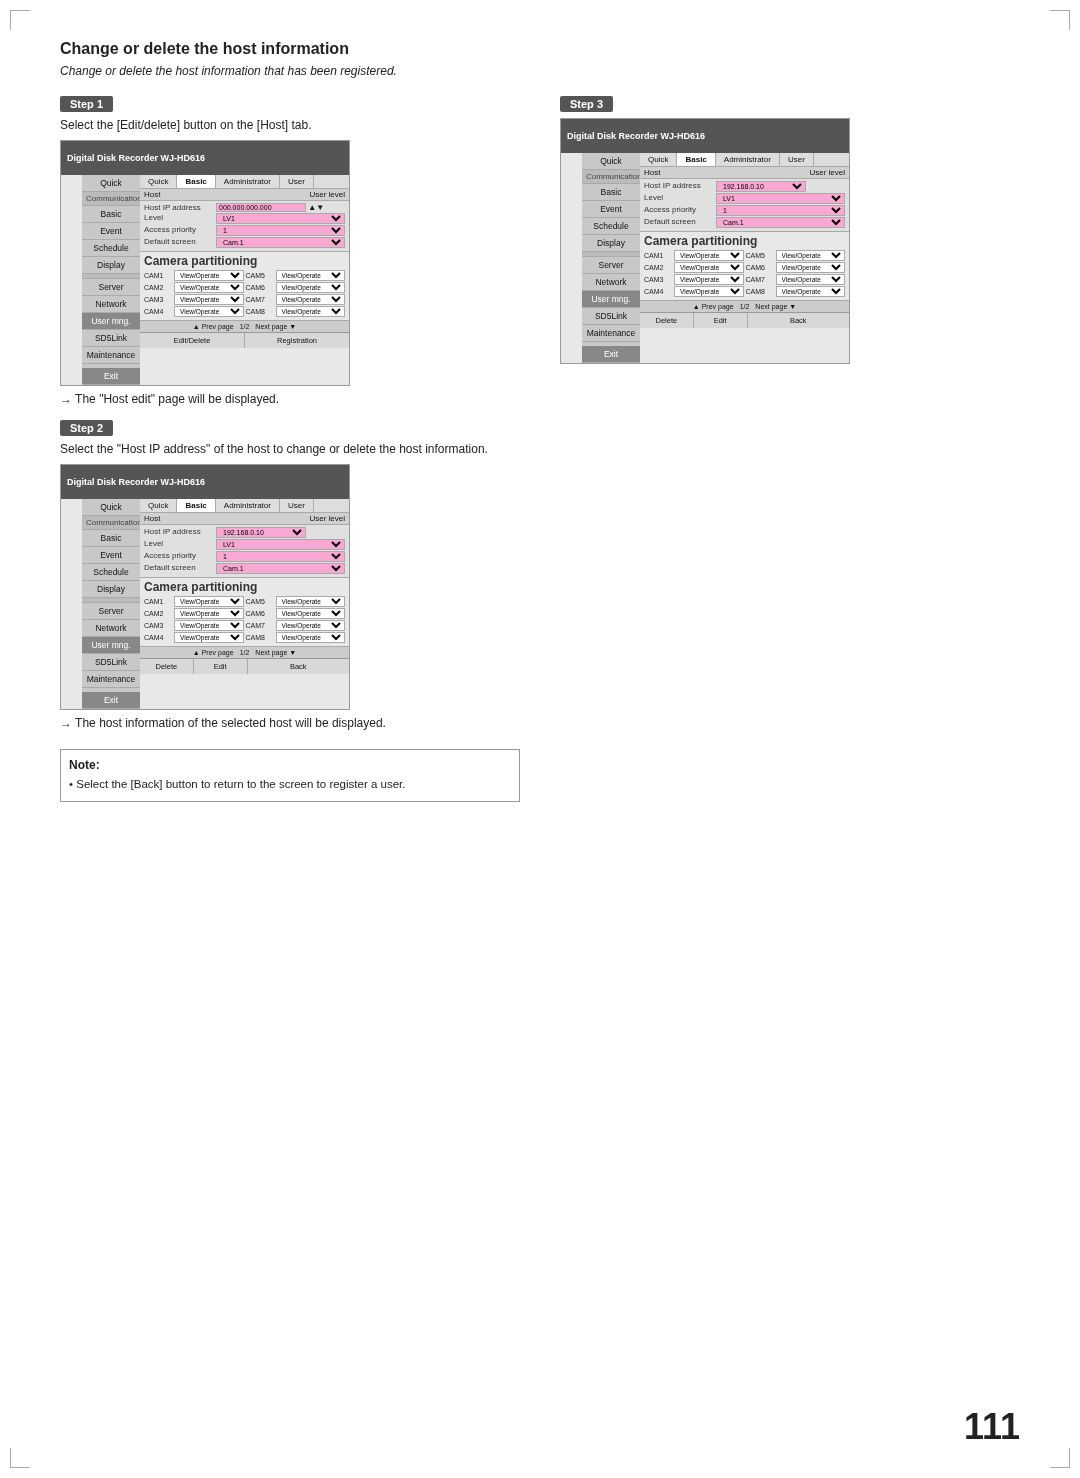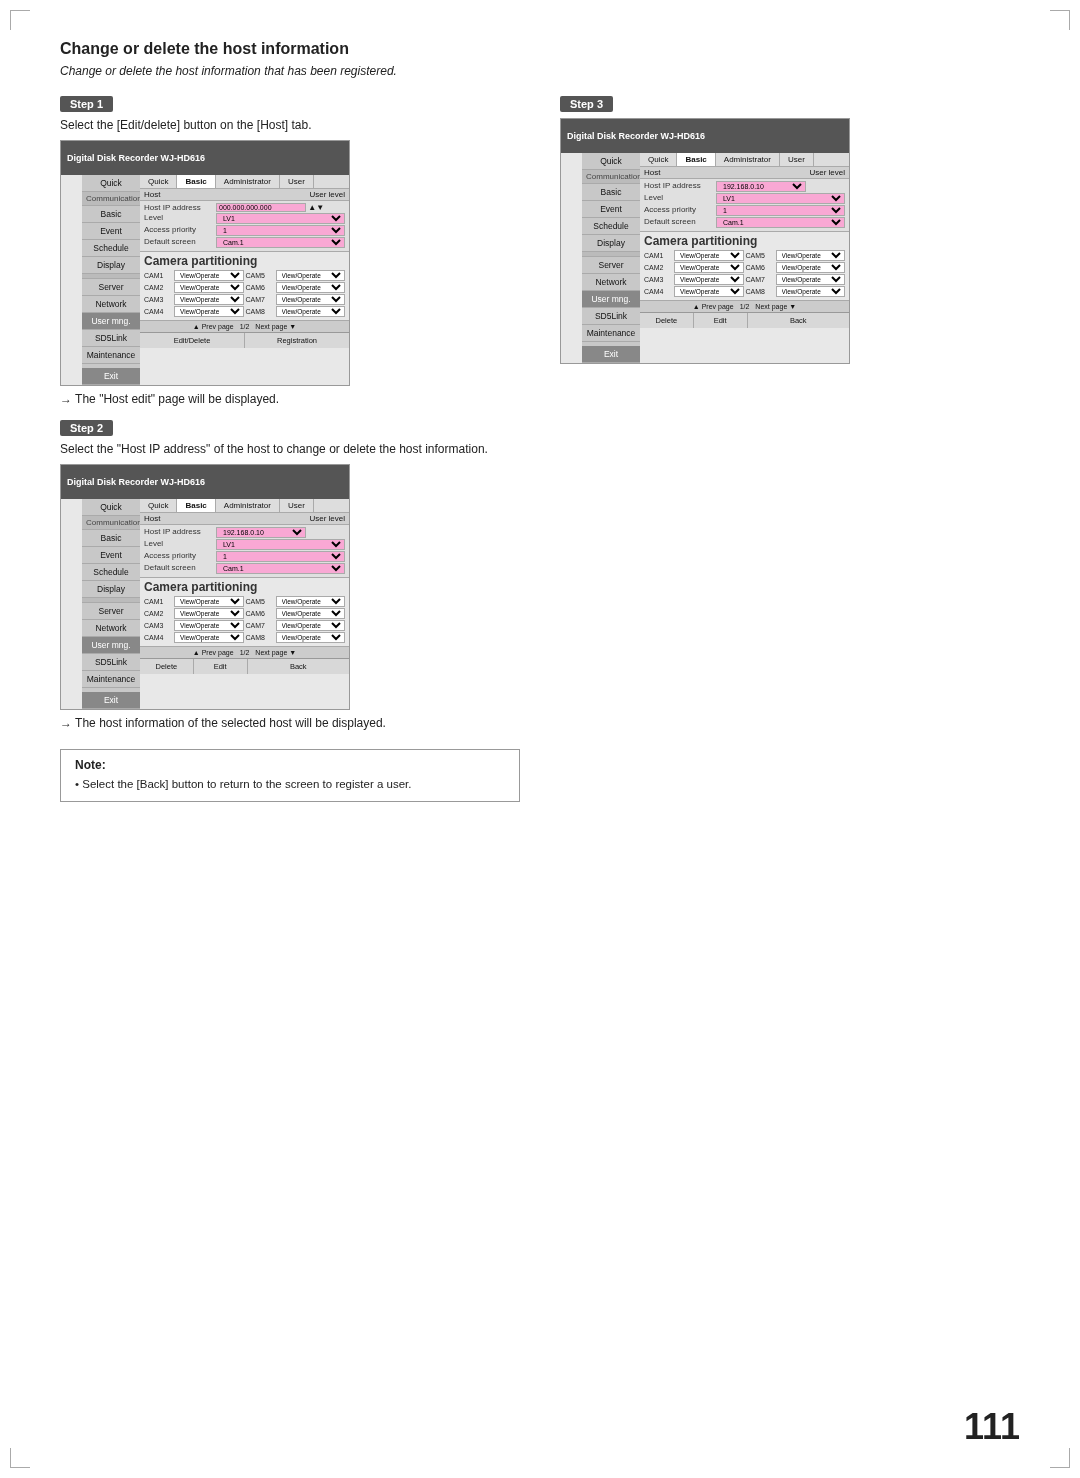--- a/index.html
+++ b/index.html
@@ -248,21 +248,21 @@
       text-align: center;
       background: #d8d8d8;
       border-right: 1px solid #aaa;
       cursor: pointer;
     }
     .action-btn:last-child { border-right: none; }
     .action-btn.wide { flex: 2; }
 
     .note-box {
       border: 1px solid #999;
-      padding: 8px 14px;
+      padding: 8px 8px;
       margin-top: 19px;
       font-size: 11.5px;
     }
     .note-title {
       font-weight: bold;
       font-size: 12px;
       margin-bottom: 4px;
     }
     .note-item {
       font-size: 11.5px;

